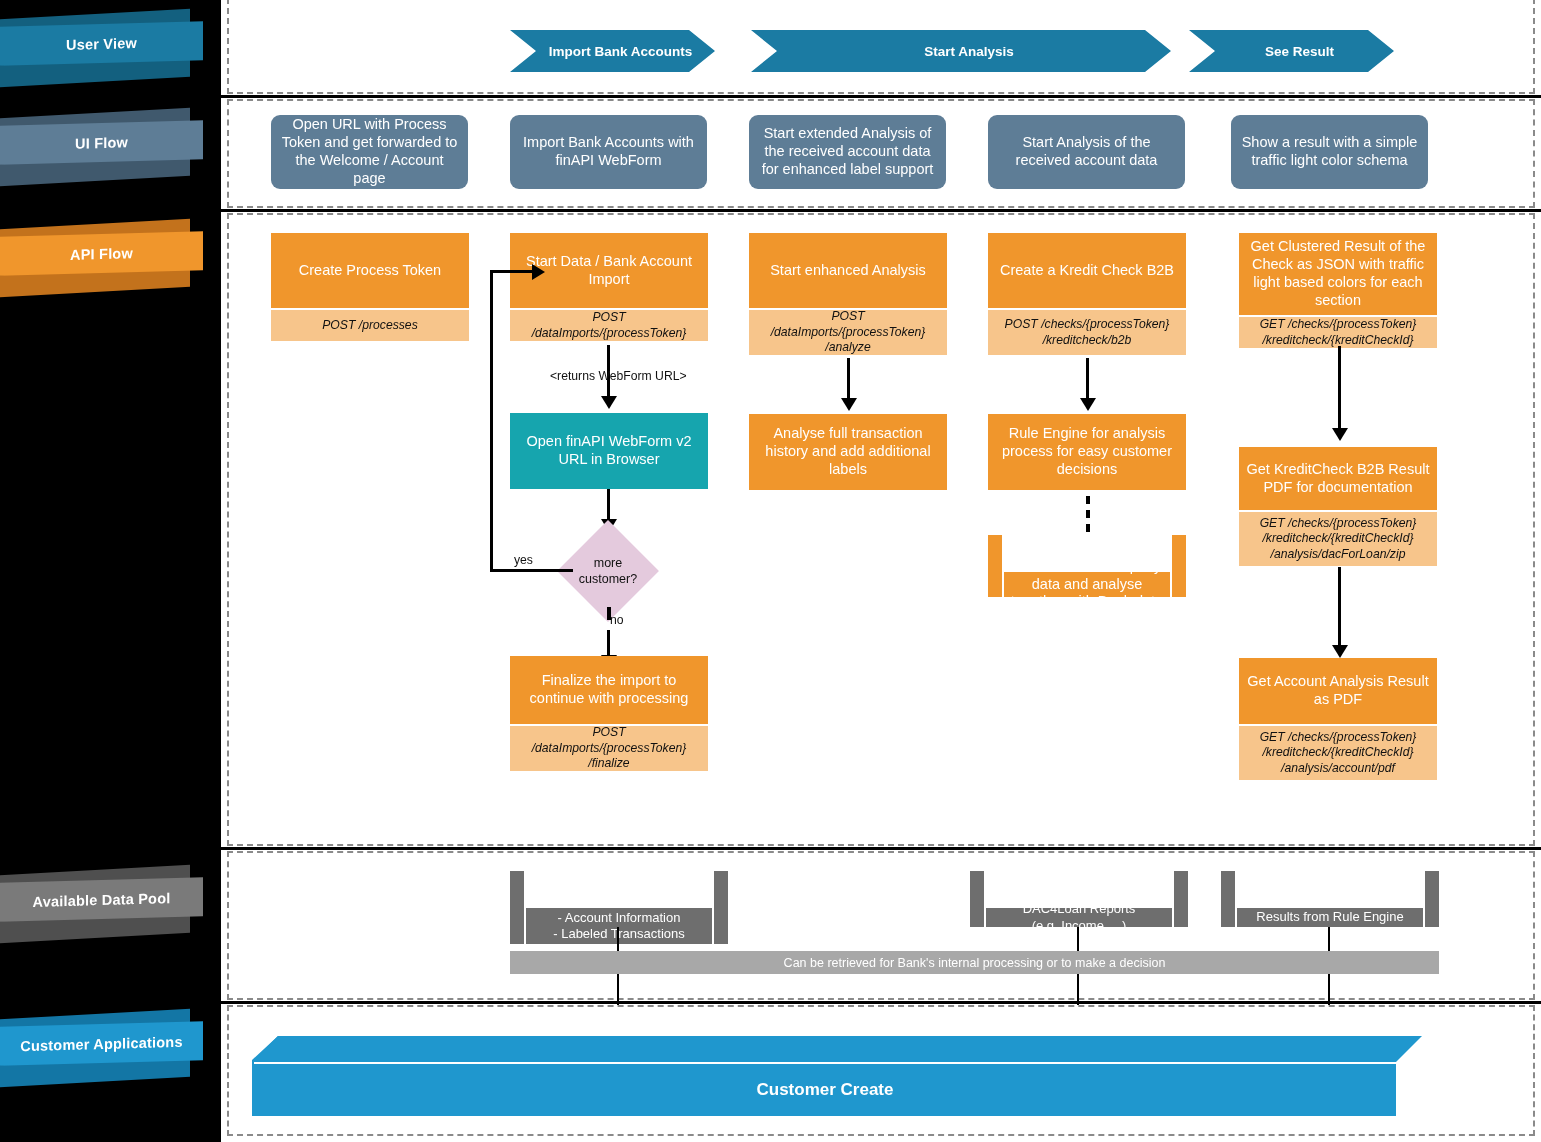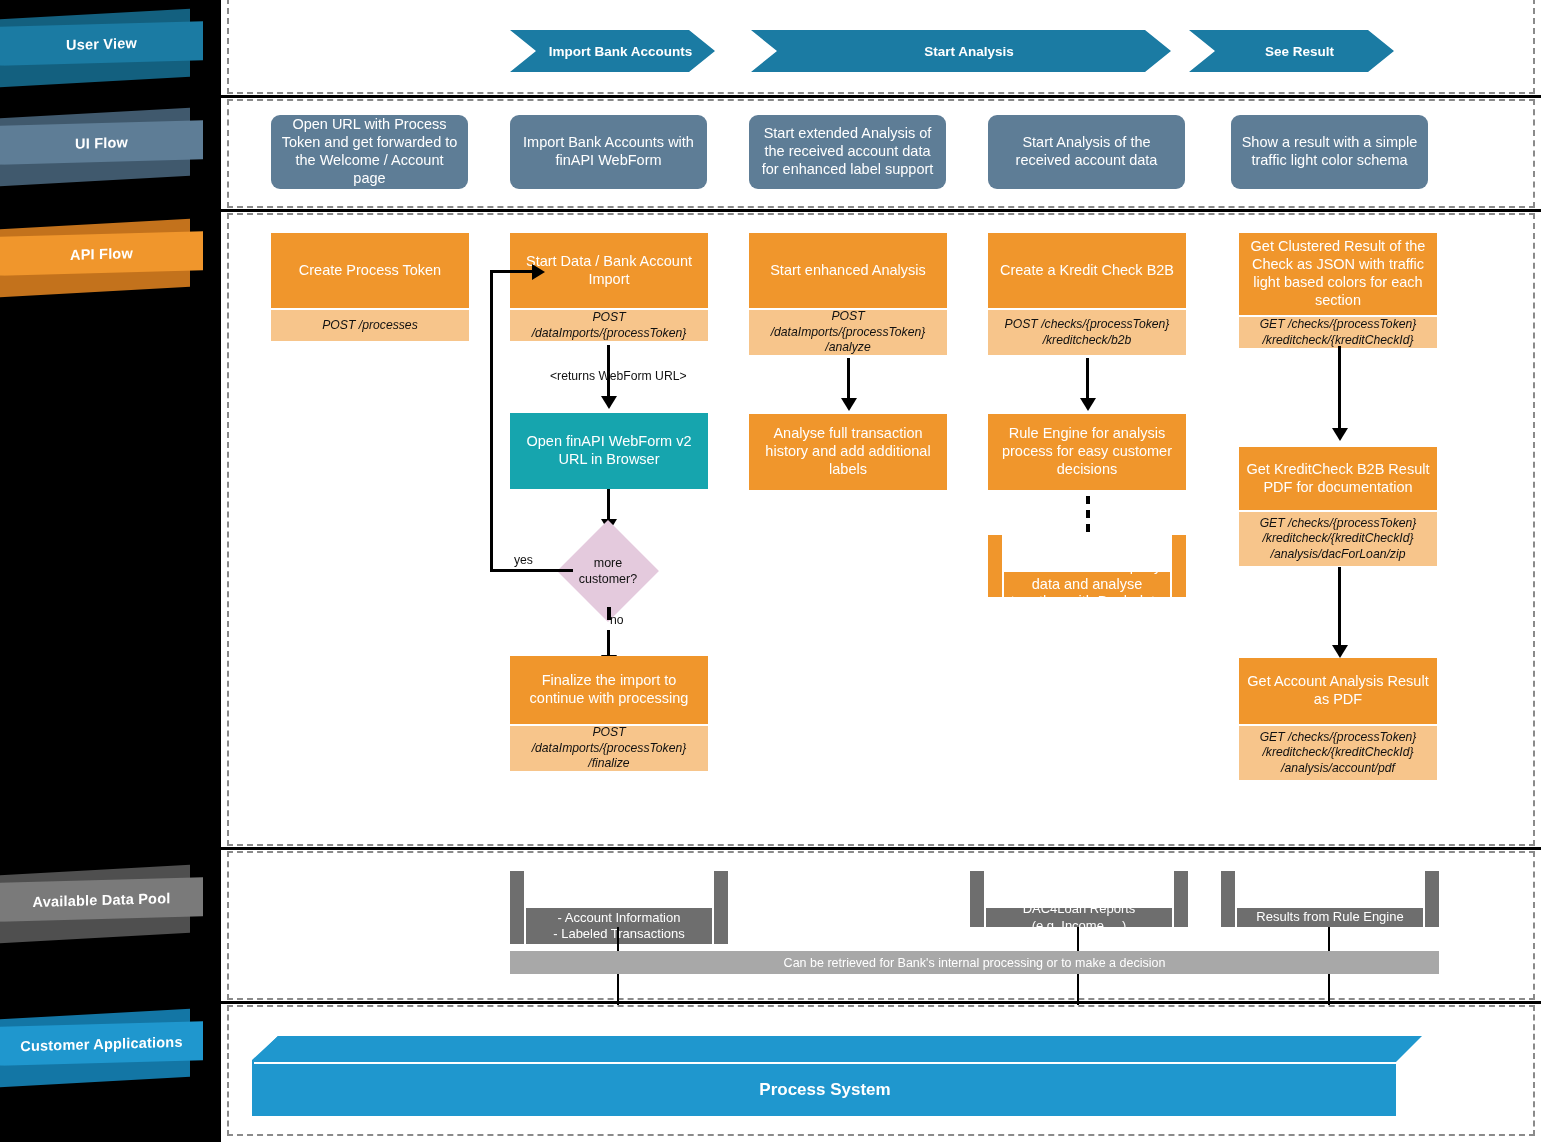--- a/index.html
+++ b/index.html
@@ -339,17 +339,17 @@
   <div class="arrowdown" style="left:1101px;top:1020px;"></div>
 
   <div class="band-sep" style="top:1001px;"></div>
 
   <div class="band" style="top:1005px;height:131px;"></div>
 
   <div id="cs-wrap" style="left:31px;top:1036px;width:1170px;height:80px;">
     <div id="cs-top" style="left:0;top:0;width:1170px;height:26px;clip-path:polygon(26px 0, 1170px 0, 1144px 26px, 0 26px);"></div>
     <div id="cs-left" style="left:0;top:0;width:28px;height:80px;clip-path:polygon(26px 0, 26px 2px, 2px 26px, 2px 80px, 0 80px, 0 24px);background:#1f97ce;"></div>
     <div id="cs-face" style="left:2px;top:28px;width:1142px;height:52px;">
-      <span>Process System</span>
+      <span>Customer Create</span>
     </div>
   </div>
 
 </div>
 
 </body></html>

